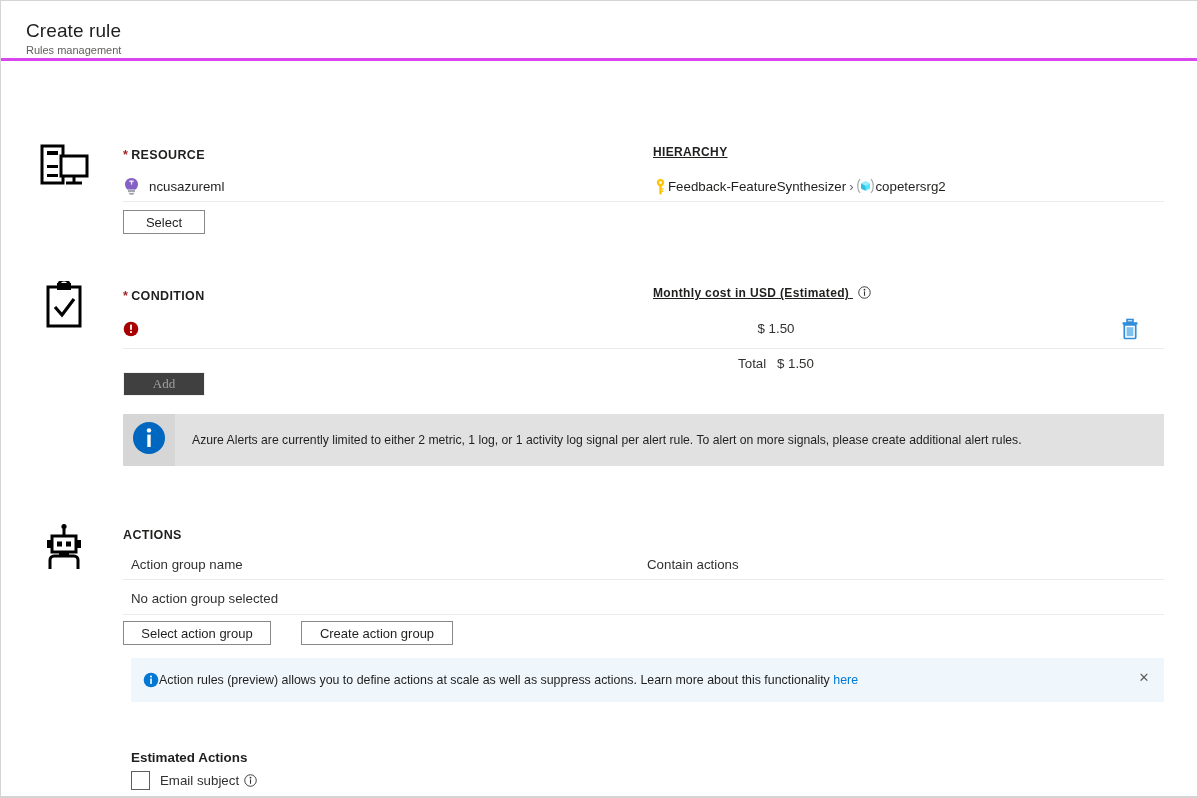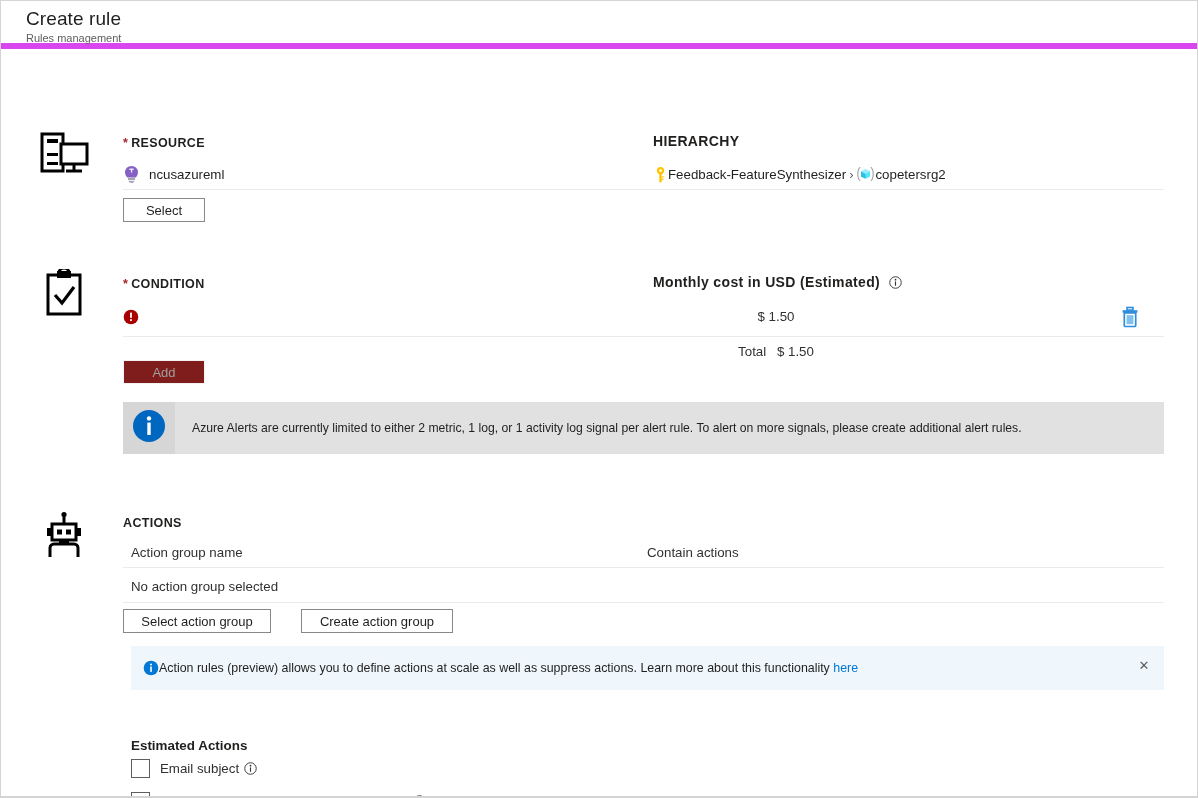--- a/index.html
+++ b/index.html
@@ -18,22 +18,23 @@
     width: 1198px; height: 798px;
     background: #ffffff;
     border: 1px solid #d4d4d4;
     border-bottom-width: 2px;
     overflow: hidden;
   }
 
   
   .header {
     height: 48px;
-    border-bottom: 6px solid #d946ef;
+    border-bottom: 3px solid #d946ef;
     padding: 7px 0 0 25px;
+    margin-top: 12px;
   }
   .header-title {
     font-size: 19px;
     font-weight: 400;
     color: #201f1e;
     line-height: 21px;
     letter-spacing: .1px;
   }
   .header-sub {
     font-size: 11px;
@@ -59,25 +60,26 @@
     font-size: 12.5px;
     font-weight: bold;
     letter-spacing: .35px;
     color: #201f1e;
   }
   .req-star { color: #a4262c; font-weight: bold; margin-right: 3px; }
 
   .col-head-right {
     position: absolute;
     left: 652px;
-    font-size: 14px;
+    font-size: 12px;
     font-weight: bold;
     letter-spacing: .35px;
     color: #201f1e;
     white-space: nowrap;
+    text-decoration: underline;
   }
 
   
   .res-row {
     position: absolute;
     left: 122px; right: 34px;
     height: 28px;
   }
   .res-left {
     position: absolute; left: 0; top: 0;
@@ -99,24 +101,25 @@
     height: 24px;
     padding: 0 14px;
     border: 1px solid #8a8886;
     background: #ffffff;
     font-family: "Liberation Sans", sans-serif;
     font-size: 13px;
     color: #201f1e;
     cursor: pointer;
   }
   .btn.disabled {
-    background: #7f1d1d;
+    background: #404040;
     border-color: #f3f2f1;
     color: #a19f9d;
     cursor: default;
+    font-family: Liberation Serif, serif;
   }
 
   
   .cond-link {
     color: #0078d4;
     font-size: 13.3px;
   }
 
   .money {
     font-size: 13.3px;

